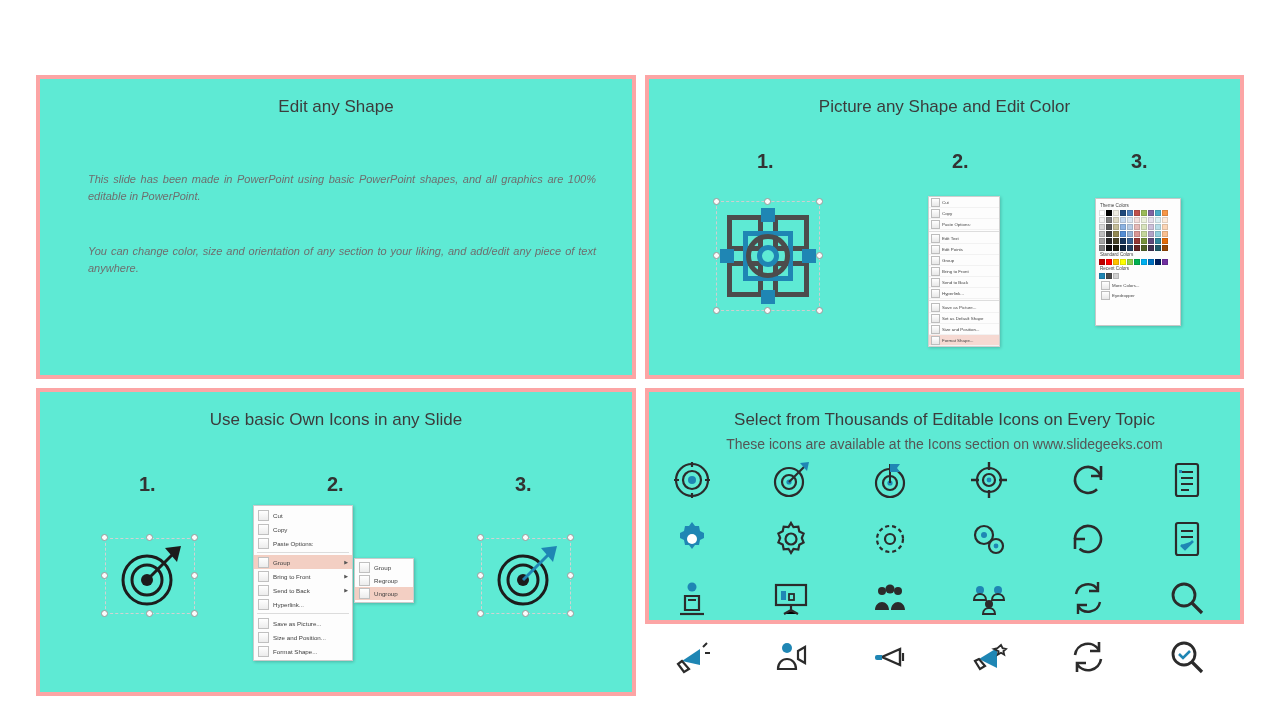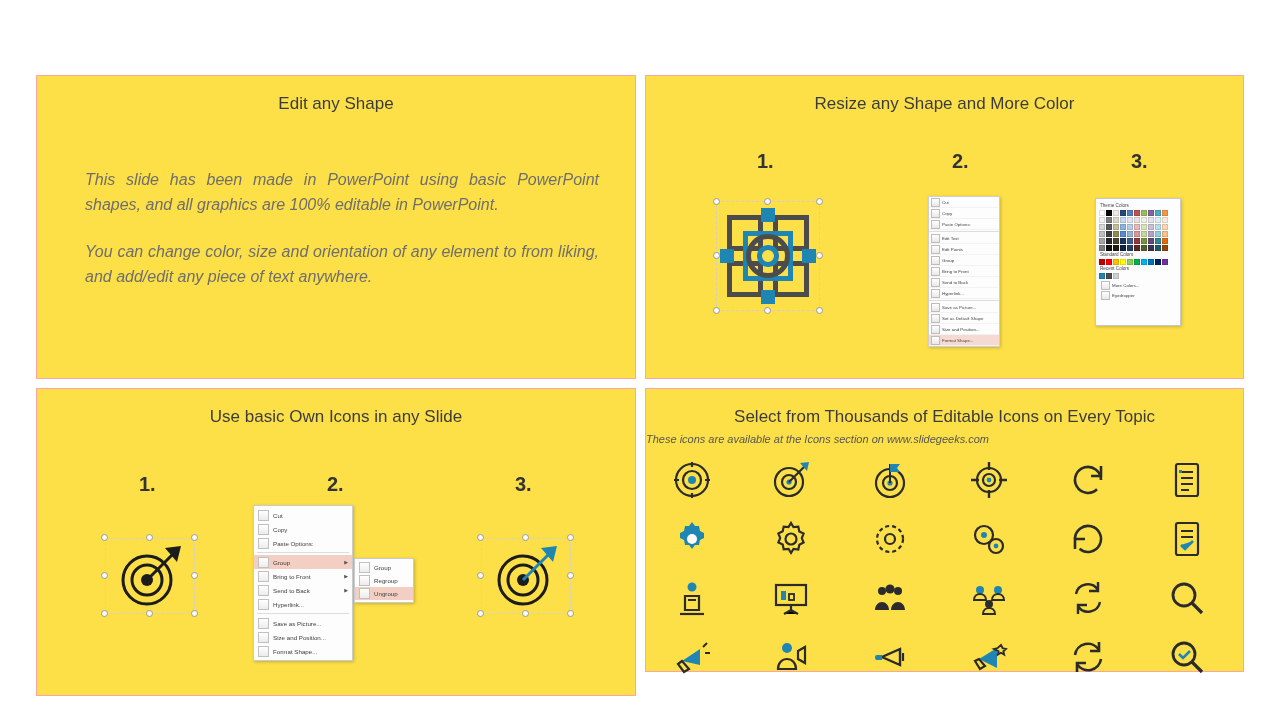--- a/index.html
+++ b/index.html
@@ -26,46 +26,46 @@
     left: 0;
     width: 1280px;
     text-align: center;
     font-size: 30px;
     font-weight: bold;
     color: #2b2b2b;
     letter-spacing: 0.3px;
   }
   .panel {
     position: absolute;
-    border: 1px solid #fca5a5;
-    background: #fde047;
+    border: 4px solid #fca5a5;
+    background: #5eead4;
     box-sizing: border-box;
   }
   .panel-tl { left: 36px;  top: 75px;  width: 600px; height: 304px; }
   .panel-tr { left: 645px; top: 75px;  width: 599px; height: 304px; }
   .panel-bl { left: 36px;  top: 388px; width: 600px; height: 308px; }
-  .panel-br { left: 645px; top: 388px; width: 599px; height: 284px; }
+  .panel-br { left: 645px; top: 388px; width: 599px; height: 236px; }
 
   .panel-title {
     text-align: center;
     font-size: 17px;
     color: #3c3c3c;
     margin-top: 18px;
   }
   .panel-subtitle {
-    font-size: 11px;
-    font-style: italic;
+    text-align: center;
+    font-size: 14px;
     color: #555;
     margin-top: 6px;
   }
   .body-text {
     position: absolute;
     left: 48px;
     right: 36px;
-    font-size: 16px;
+    font-size: 11px;
     font-style: italic;
     color: #6e6e6e;
     line-height: 1.55;
     text-align: justify;
   }
   .body-text.p1 { top: 92px; }
   .body-text.p2 { top: 164px; }
 
   
   .num {
@@ -246,25 +246,25 @@
 </style>
 </head>
 <body>
 
 <div class="slide">
 
 
   <div class="panel panel-tl">
     <div class="panel-title">Edit any Shape</div>
     <div class="body-text p1">This slide has been made in PowerPoint using basic PowerPoint shapes, and all graphics are 100% editable in PowerPoint.</div>
-    <div class="body-text p2">You can change color, size and orientation of any element to from liking, and add/edit any piece of text anywhere.</div>
+    <div class="body-text p2">You can change color, size and orientation of any section to your liking, and add/edit any piece of text anywhere.</div>
   </div>
 
   <div class="panel panel-tr">
-    <div class="panel-title">Resize any Shape and More Color</div>
+    <div class="panel-title">Picture any Shape and Edit Color</div>
   </div>
 
   <div class="num" style="left:757px; top:150px;">1.</div>
   <div class="num" style="left:952px; top:150px;">2.</div>
   <div class="num" style="left:1131px; top:150px;">3.</div>
 
   <div class="shape-demo">
     <div class="sel-box"></div>
 
     <div class="sq-dark" style="left:14px; top:17px; width:36px; height:36px;"></div>

